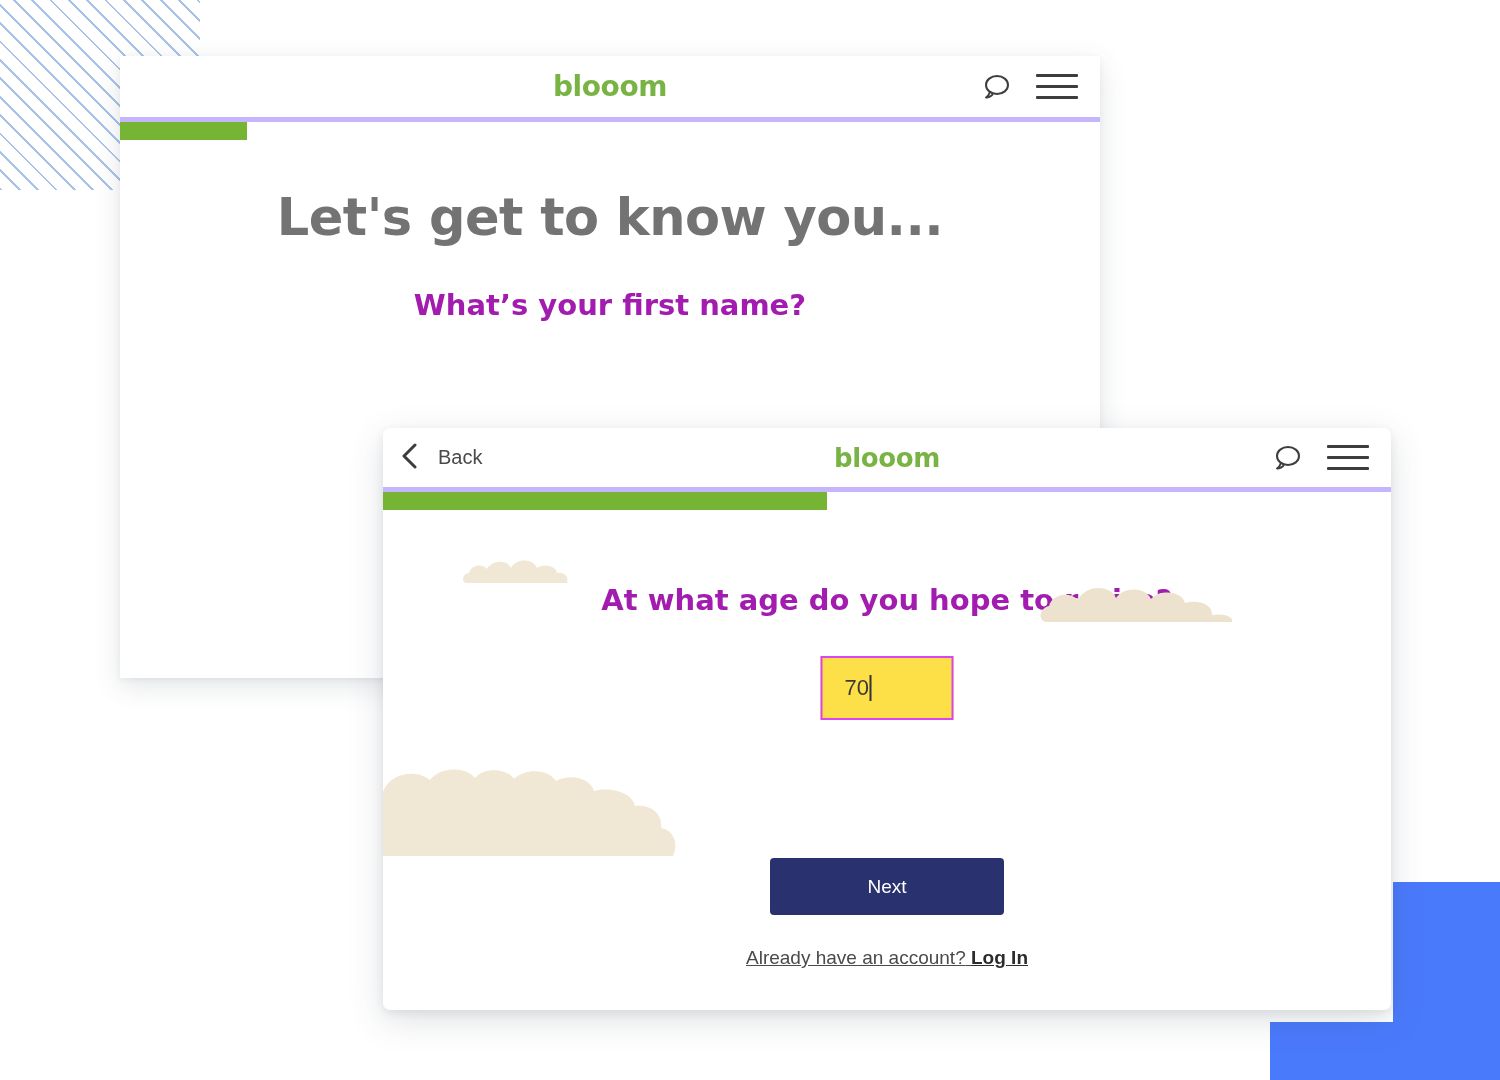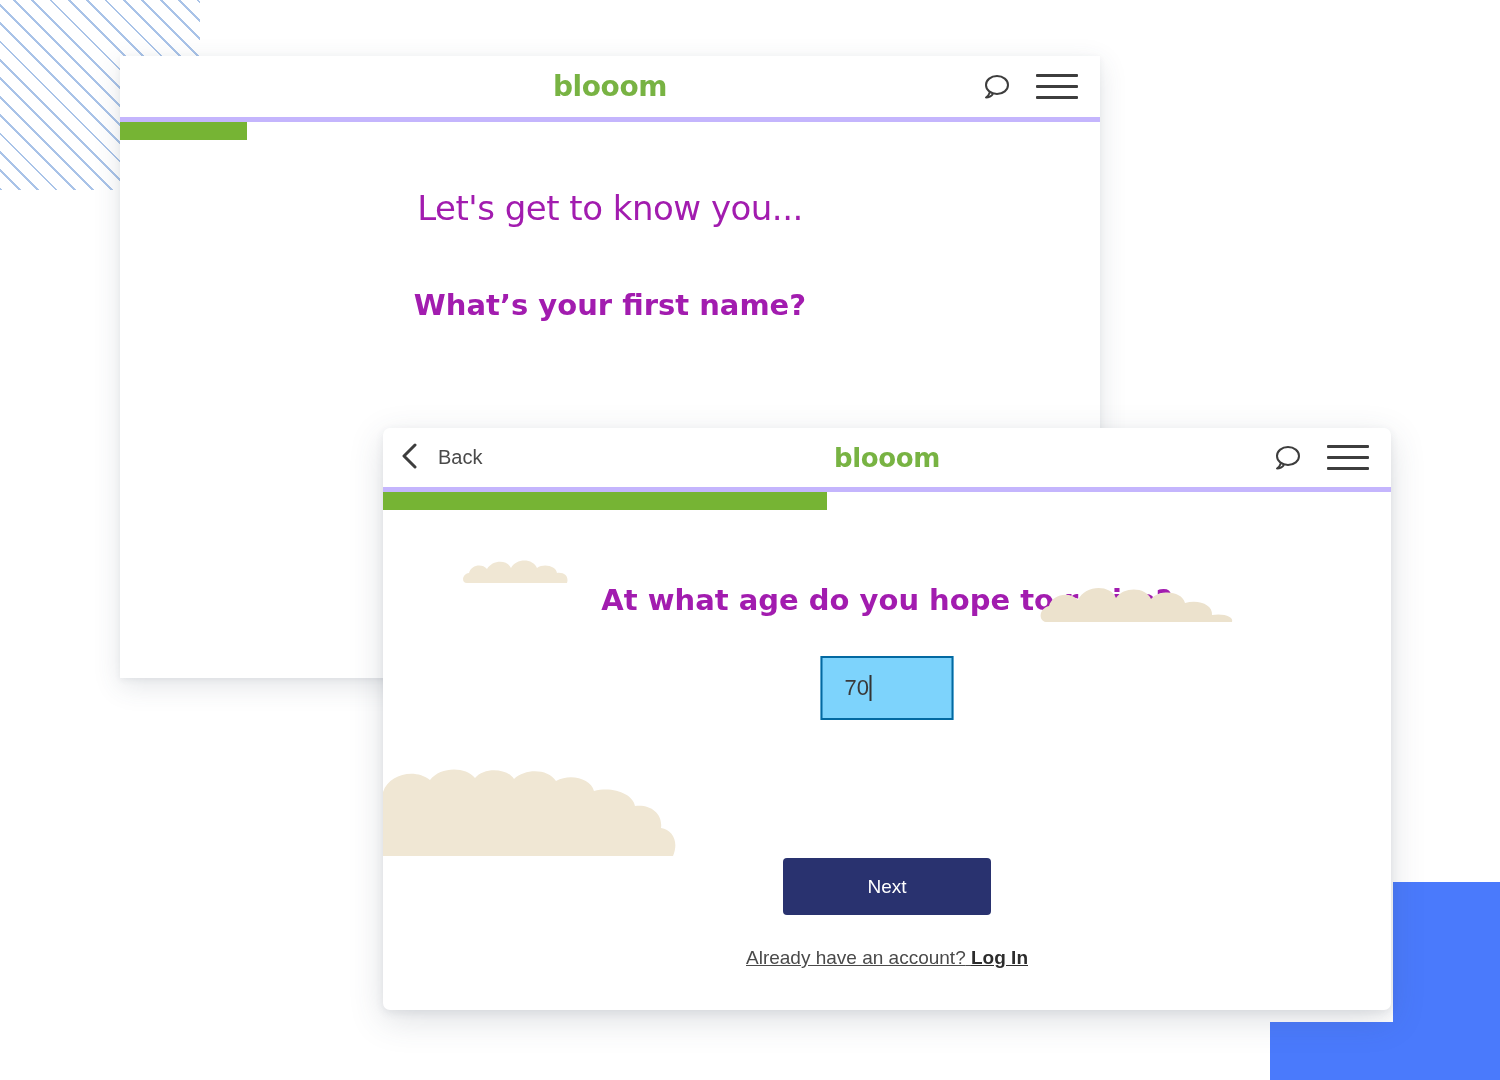--- a/index.html
+++ b/index.html
@@ -160,23 +160,23 @@
     position: relative;
     height: calc(100% - 84px);
   }
 
   .page-title {
     position: absolute;
     left: 0;
     right: 0;
     top: 48px;
     text-align: center;
-    font-size: 34px;
-    font-weight: 400;
-    color: #a21caf;
+    font-size: 51px;
+    font-weight: 700;
+    color: #737373;
     font-family: "DejaVu Sans", sans-serif;
     letter-spacing: -0.5px;
   }
 
   .question-label {
     position: absolute;
     left: 0;
     right: 0;
     text-align: center;
     font-size: 29px;
@@ -206,22 +206,22 @@
   }
   .card-back .text-input::placeholder { color: #8c8c8c; opacity: 1; }
 
   .input-with-caret {
     position: absolute;
     left: 50%;
     transform: translateX(-50%);
     top: 146px;
     width: 133px;
     height: 64px;
-    border: 2px solid #0369a1;
-    background: #7dd3fc;
+    border: 2px solid #d946ef;
+    background: #fde047;
     display: flex;
     align-items: center;
     padding-left: 22px;
     cursor: text;
   }
   .input-value {
     font-size: 22px;
     color: #3a3a3a;
     font-family: "Liberation Sans", sans-serif;
   }
@@ -234,21 +234,21 @@
   }
 
   
   .cloud { position: absolute; z-index: 2; }
 
   .next-button {
     position: absolute;
     left: 50%;
     transform: translateX(-50%);
     top: 348px;
-    width: 208px;
+    width: 234px;
     height: 57px;
     background: #29326f;
     color: #ffffff;
     border: none;
     border-radius: 4px;
     font-size: 19px;
     font-family: "Liberation Sans", sans-serif;
     cursor: pointer;
     z-index: 6;
   }

